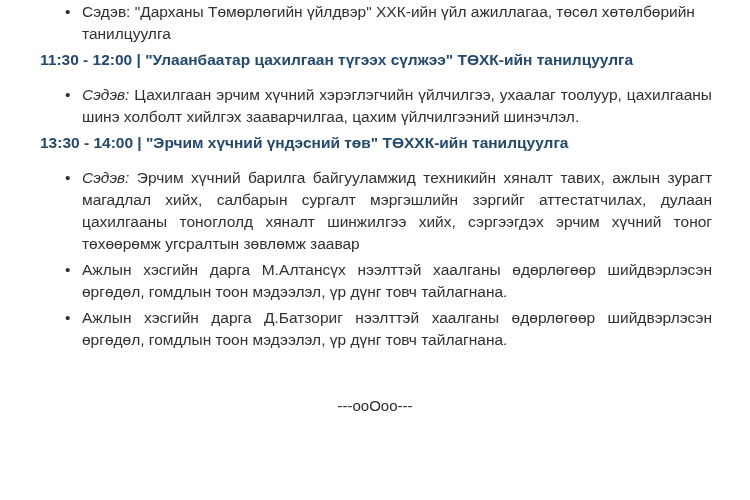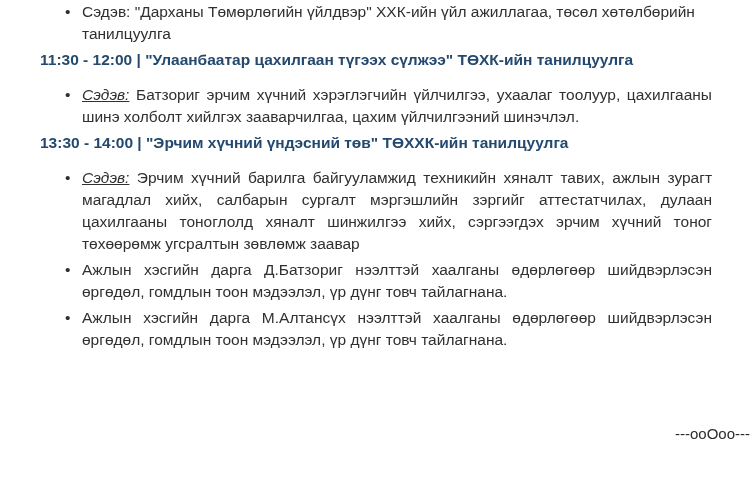--- a/index.html
+++ b/index.html
@@ -34,52 +34,51 @@
     position: absolute;
     left: -17px;
     top: 0;
     color: #303030;
   }
   .para.plain {
     text-align: left;
   }
   .lead {
     font-style: italic;
-    text-decoration: underline;
   }
   .heading {
     margin: 0 38px 13px 40px;
     font-size: 15.5px;
     line-height: 22px;
     font-weight: 700;
     color: #24496F;
   }
   .footer-mark {
-    margin-top: 72px;
-    text-align: right;
+    margin-top: 44px;
+    text-align: center;
     font-size: 15px;
     line-height: 22px;
     color: #2b2b2b;
   }
 </style>
 </head>
 <body>
 
 <div class="page">
 
   <p class="para plain">Сэдэв: "Дарханы Төмөрлөгийн үйлдвэр" ХХК-ийн үйл ажиллагаа, төсөл хөтөлбөрийн танилцуулга</p>
 
   <div class="heading">11:30 - 12:00 | "Улаанбаатар цахилгаан түгээх сүлжээ" ТӨХК-ийн танилцуулга</div>
 
-  <p class="para"><em class="lead">Сэдэв:</em> <span>Батзориг эрчим хүчний хэрэглэгчийн үйлчилгээ, ухаалаг тоолуур, цахилгааны шинэ холболт хийлгэх зааварчилгаа, цахим үйлчилгээний шинэчлэл.</span></p>
+  <p class="para"><em class="lead">Сэдэв:</em> <span>Цахилгаан эрчим хүчний хэрэглэгчийн үйлчилгээ, ухаалаг тоолуур, цахилгааны шинэ холболт хийлгэх зааварчилгаа, цахим үйлчилгээний шинэчлэл.</span></p>
 
   <div class="heading">13:30 - 14:00 | "Эрчим хүчний үндэсний төв" ТӨХХК-ийн танилцуулга</div>
 
   <p class="para"><em class="lead">Сэдэв:</em> <span>Эрчим хүчний барилга байгууламжид техникийн хяналт тавих, ажлын зурагт магадлал хийх, салбарын сургалт мэргэшлийн зэргийг аттестатчилах, дулаан цахилгааны тоноглолд хяналт шинжилгээ хийх, сэргээгдэх эрчим хүчний тоног төхөөрөмж угсралтын зөвлөмж заавар</span></p>
 
 
+  <p class="para">Ажлын хэсгийн дарга М.Алтансүх нээлттэй хаалганы өдөрлөгөөр шийдвэрлэсэн өргөдөл, гомдлын тоон мэдээлэл, үр дүнг товч тайлагнана.</p>
+
   <p class="para">Ажлын хэсгийн дарга Д.Батзориг нээлттэй хаалганы өдөрлөгөөр шийдвэрлэсэн өргөдөл, гомдлын тоон мэдээлэл, үр дүнг товч тайлагнана.</p>
-
-  <p class="para">Ажлын хэсгийн дарга М.Алтансүх нээлттэй хаалганы өдөрлөгөөр шийдвэрлэсэн өргөдөл, гомдлын тоон мэдээлэл, үр дүнг товч тайлагнана.</p>
 
   <div class="footer-mark">---ооОоо---</div>
 
 </div>
 
 </body></html>

